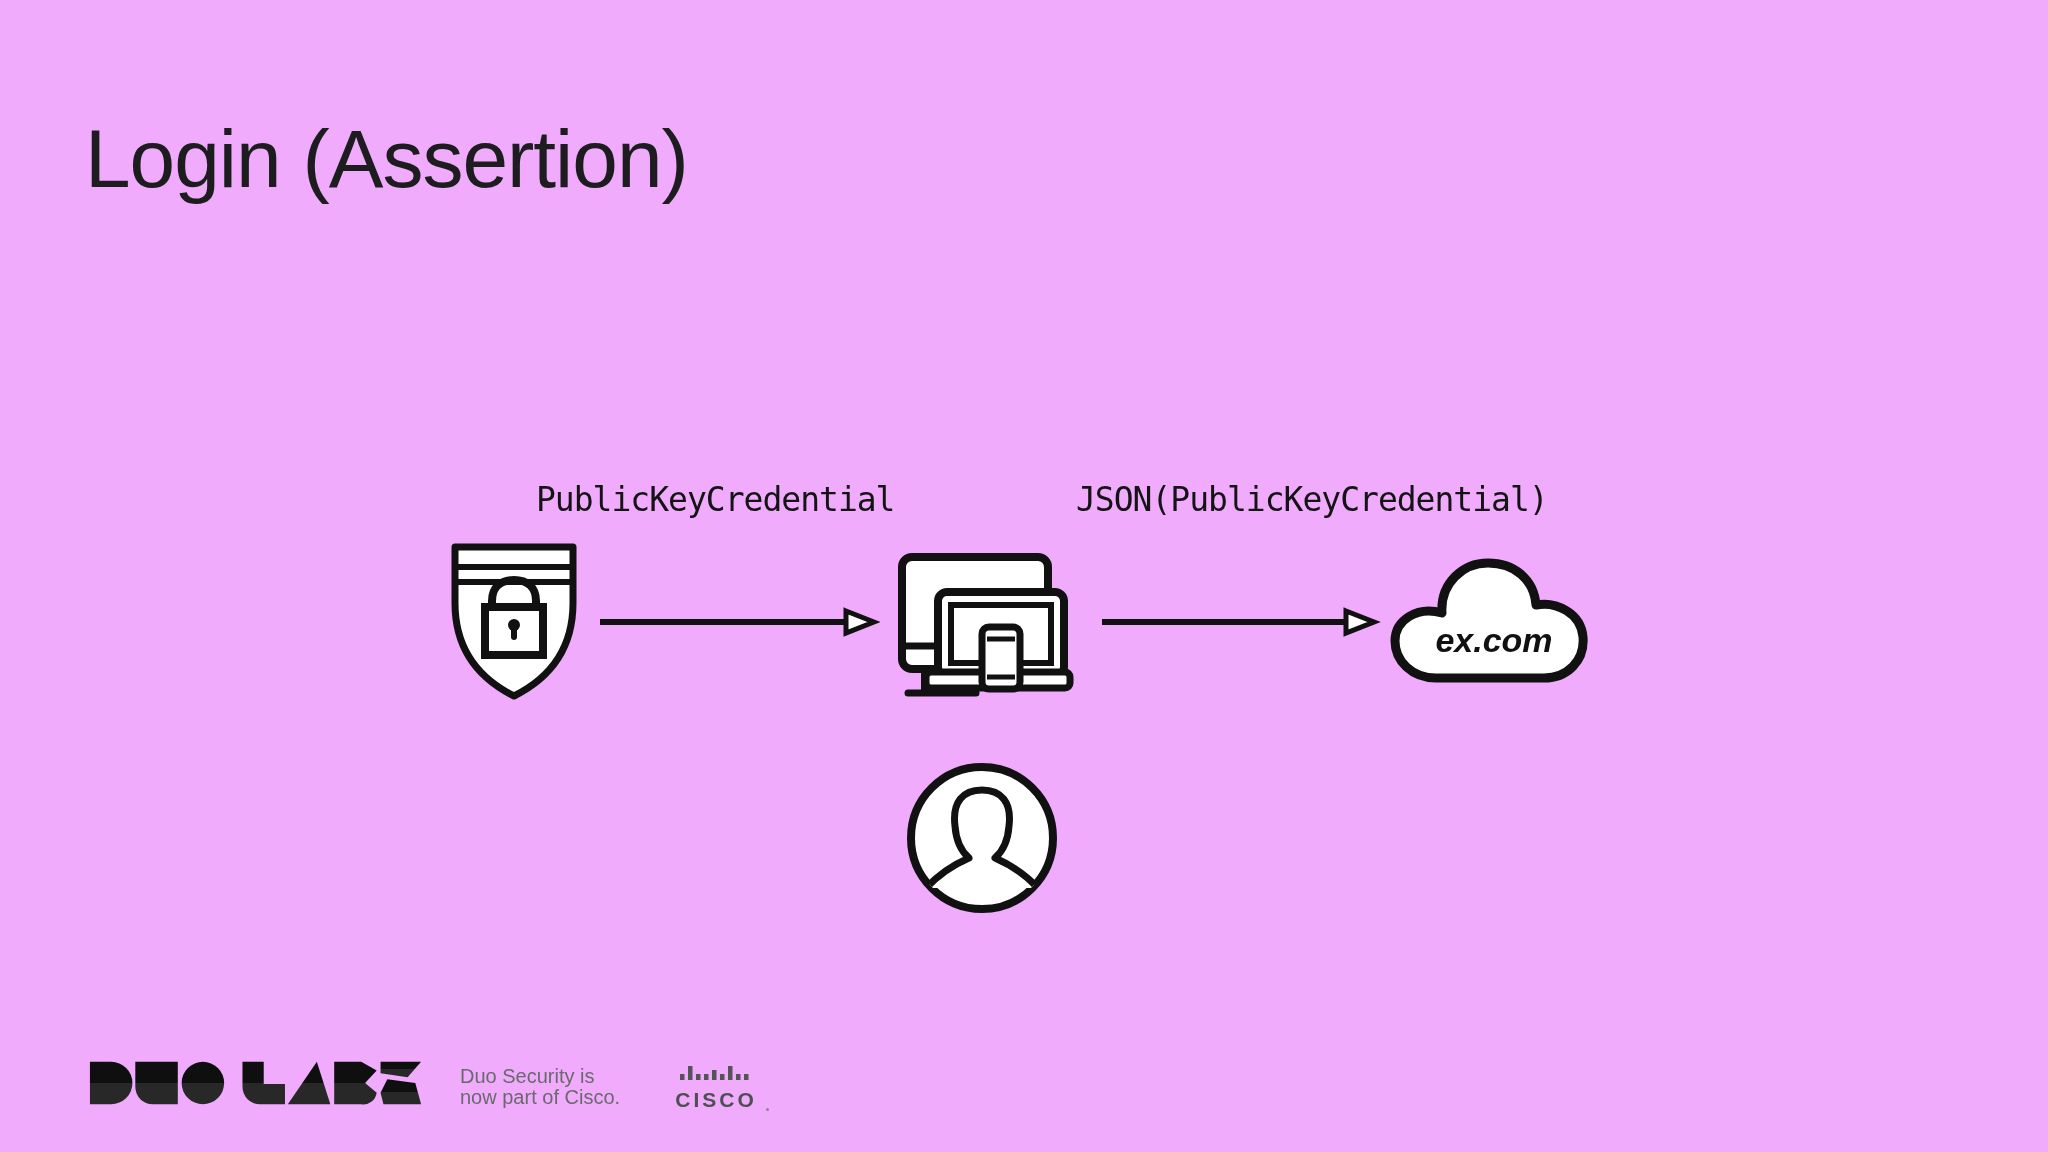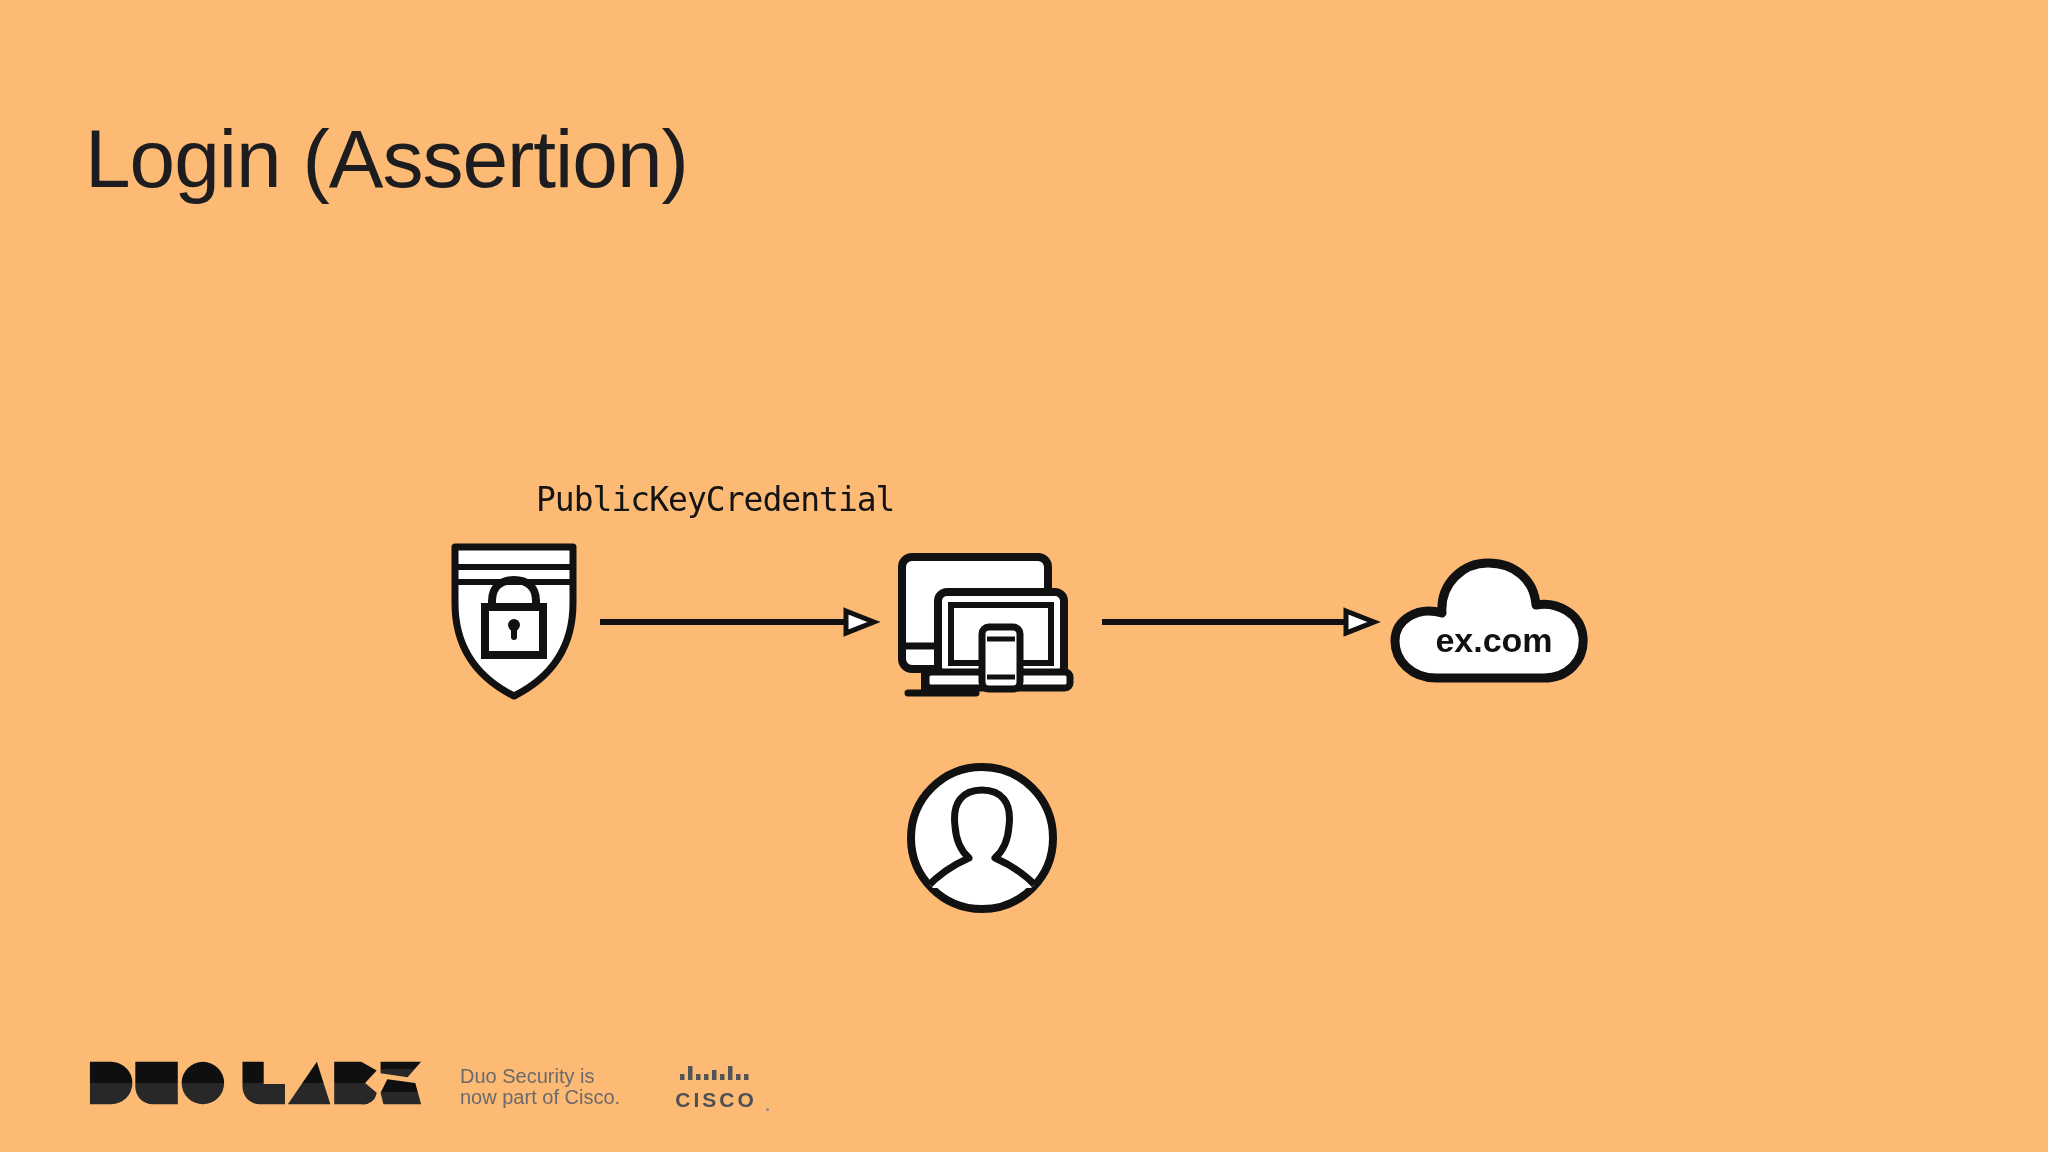--- a/index.html
+++ b/index.html
@@ -3,21 +3,21 @@
 <meta charset="utf-8">
 <style>
   html,body{margin:0;padding:0;}
   body{
     width:2048px;height:1152px;
     background:#ffffff;
     font-family:"Liberation Sans", sans-serif;
     position:relative;
     overflow:hidden;
   }
-  .slide{position:absolute;inset:0;background:#fdba74;}
+  .slide{position:absolute;inset:0;background:#f0abfc;}
 
   .slide-title{
     position:absolute;left:85px;top:112px;
     font-size:82px;font-weight:300;
     color:#1d1d1f;letter-spacing:-1px;
     white-space:nowrap;
   }
 
   .flow-label{
     position:absolute;top:480px;
@@ -27,20 +27,21 @@
   }
   .flow-label.one{left:536px;}
   .flow-label.two{left:1076px;}
 
   .icon-abs{position:absolute;}
 
   .cloud-label{
     position:absolute;left:1408px;top:621px;width:172px;
     text-align:center;font-size:34px;font-weight:bold;color:#111;
     letter-spacing:0px;
+    font-style:italic;
   }
 
   .tagline{
     position:absolute;left:460px;top:1066px;
     font-size:20px;line-height:21px;color:#6a6a6c;
   }
   .tagline span{display:block;}
 
   .cisco{position:absolute;left:671px;top:1062px;width:90px;text-align:center;}
   .cisco-text{
@@ -53,20 +54,21 @@
   }
 </style>
 </head>
 <body>
 
 <div class="slide">
 
   <div class="slide-title">Login (Assertion)</div>
 
   <div class="flow-label one">PublicKeyCredential</div>
+  <div class="flow-label two">JSON(PublicKeyCredential)</div>
 
   <svg class="icon-abs" style="left:449px;top:541px;" width="130" height="164" viewBox="0 0 130 164" role="img" aria-label="shield-lock-icon">
     <path d="M6,6 H124 V62 C124,106 103,136 65,155 C27,136 6,106 6,62 Z" fill="#fff" stroke="#111" stroke-width="7" stroke-linejoin="round"></path>
     <line x1="6" y1="26" x2="124" y2="26" stroke="#111" stroke-width="6"></line>
     <line x1="6" y1="41" x2="124" y2="41" stroke="#111" stroke-width="6"></line>
     <path d="M43,68 V60 C43,46 52,39 65,39 C78,39 87,46 87,60 V68" fill="none" stroke="#111" stroke-width="8"></path>
     <rect x="36" y="66" width="58" height="48" fill="#fff" stroke="#111" stroke-width="8"></rect>
     <circle cx="65" cy="84" r="6" fill="#111"></circle>
     <rect x="62" y="84" width="6" height="15" rx="3" fill="#111"></rect>
   </svg>

